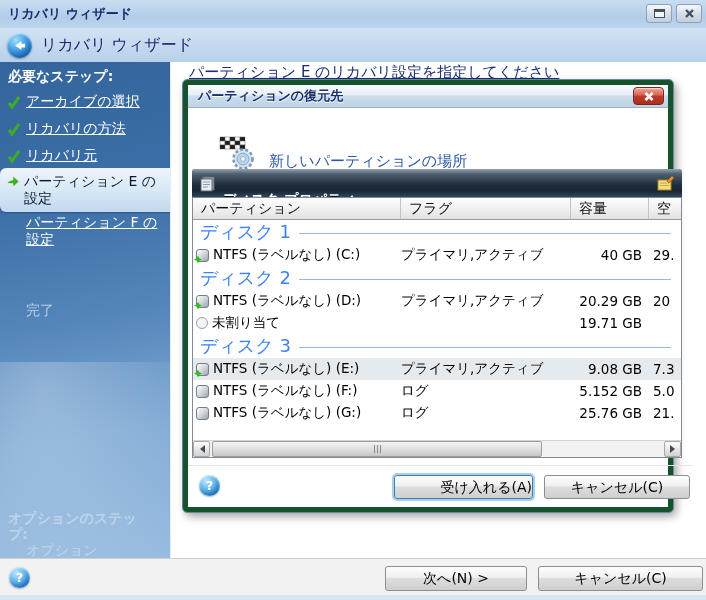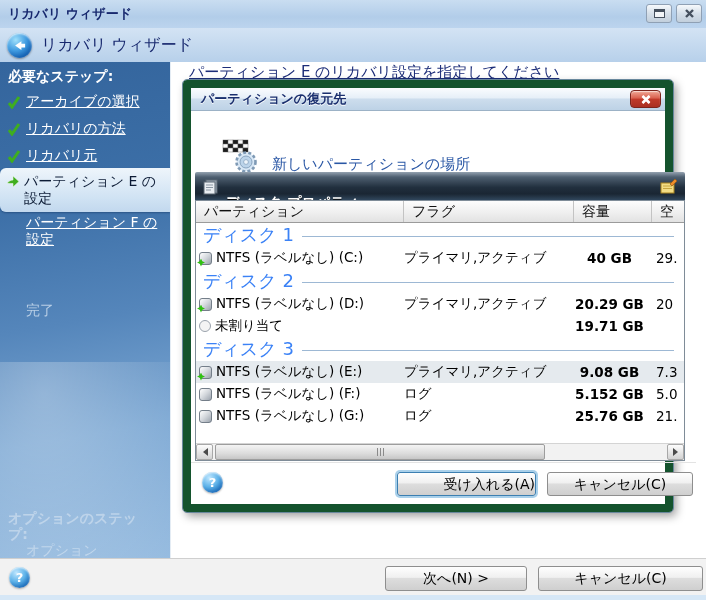--- a/index.html
+++ b/index.html
@@ -42,21 +42,21 @@
   .faint { opacity:.5; }
   .sb-header.faint { color:#dfe9f4; width:145px; font-weight:bold; line-height:16px; }
   .step.faint .lbl { text-decoration:none; color:#e4edf6; }
 
   
   .content { position:absolute; left:170px; top:62px; width:536px; height:496px; background:#fff; border-left:1px solid #e4ecf4; }
   .heading { position:absolute; left:177px; top:63px; font-size:15px; color:#1c2d78; text-decoration:underline; white-space:nowrap;margin-left:12px; }
 
   
   .dialog { position:absolute; left:183px; top:80px; width:490px; height:432px;
-    border:8px solid #14532d; outline:1px solid #69889d; border-radius:4px;
+    border:5px solid #14532d; outline:1px solid #69889d; border-radius:4px;
     background:#fff; box-shadow:3px 4px 10px rgba(0,0,0,.4); }
   .dlg-titlebar { position:relative; height:23px;
     background:linear-gradient(#fafcfe,#e6eff8 45%,#cddded 50%,#bdd2e6); border-bottom:1px solid #9cb2c6;
     display:flex; align-items:center; }
   .dlg-titlebar .title { margin-left:10px; font-size:13px; font-weight:bold; color:#1a2f6e; text-shadow:0 1px 0 rgba(255,255,255,.9); }
   .dlg-close { position:absolute; right:4px; top:2px; width:31px; height:18px; border-radius:4px;
     border:1px solid #7c241c; background:linear-gradient(#f0a896,#d9604e 45%,#c03a2a 50%,#aa2f22);
     box-shadow:inset 0 1px 1px rgba(255,255,255,.6); display:flex; align-items:center; justify-content:center; }
 
   .dlg-section { position:absolute; left:0; top:28px; height:58px; display:flex; align-items:flex-end;padding-left:21px; }
@@ -78,21 +78,21 @@
   .th { font-size:14px; color:#111; padding:2px 0 0 8px; border-right:1px solid #c3c3c3; overflow:hidden; white-space:nowrap; }
   .c1 { width:208px; } .c2 { width:170px; } .c3 { width:78px; } .c4 { width:32px; border-right:none; }
   .tbody { height:205px; }
   .tgroup { display:flex; align-items:center; height:24px; padding-left:7px; }
   .gname { color:#3b82f6; font-size:18px; white-space:nowrap; }
   .gline { flex:1; height:1px; background:#9db8d4; margin:2px 10px 0 8px; }
   .trow { display:flex; align-items:center; height:22px; font-size:13.5px; white-space:nowrap; }
   .trow.selected { background:#e5eaee; }
   .td { overflow:hidden; white-space:nowrap; }
   .td.c1 { display:flex; align-items:center; gap:4px; padding-left:3px; }
-  .td.c3 { text-align:center; padding-right:7px;font-weight:bold; }
+  .td.c3 { text-align:right; padding-right:7px; }
   .td.c4 { padding-left:4px; width:28px; }
   .picon { flex:0 0 13px; width:13px; height:13px; border-radius:3px; position:relative;
     background:linear-gradient(135deg,#ffffff,#d3d7dc 50%,#9ba3ad); border:1px solid #747e89; }
   .picon.primary::after { content:""; position:absolute; left:-3px; bottom:-3px; width:8px; height:8px; background:#2fc011;
     clip-path:polygon(50% 0,66% 34%,100% 50%,66% 66%,50% 100%,34% 66%,0 50%,34% 34%); }
   .picon.circle { border-radius:50%; width:12px; height:12px; background:#f4f4f4; border:1px solid #9aa2ac; flex-basis:12px; }
 
   
   .hscroll { position:absolute; left:0; bottom:0; width:488px; height:17px; background:#f2f2f2; border-top:1px solid #d4d4d4; display:flex; }
   .sbtn { width:17px; height:16px; background:linear-gradient(#fdfdfd,#e3e3e3 60%,#d2d2d2); border:1px solid #a8a8a8; border-radius:2px; display:flex; align-items:center; justify-content:center; }

